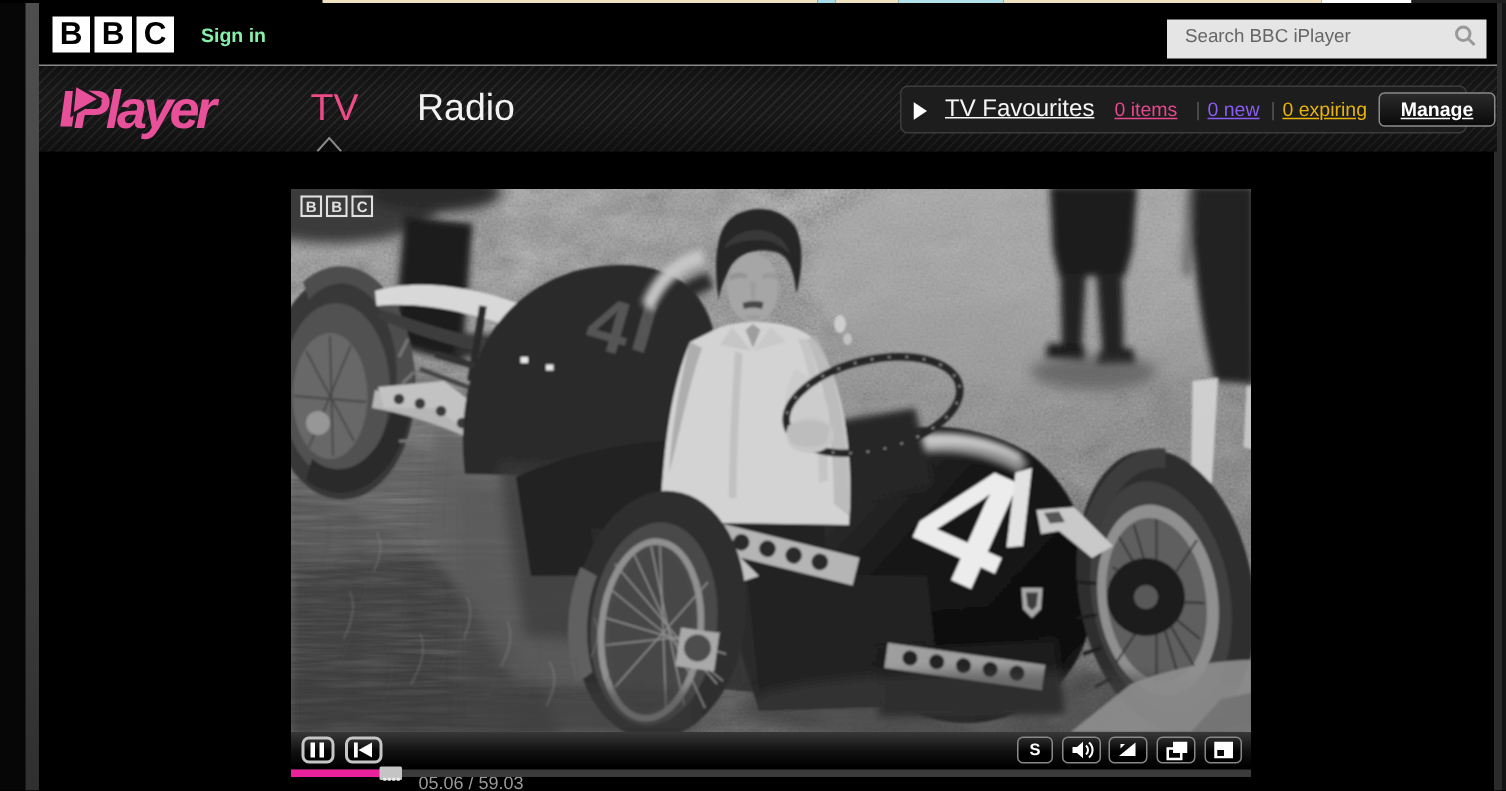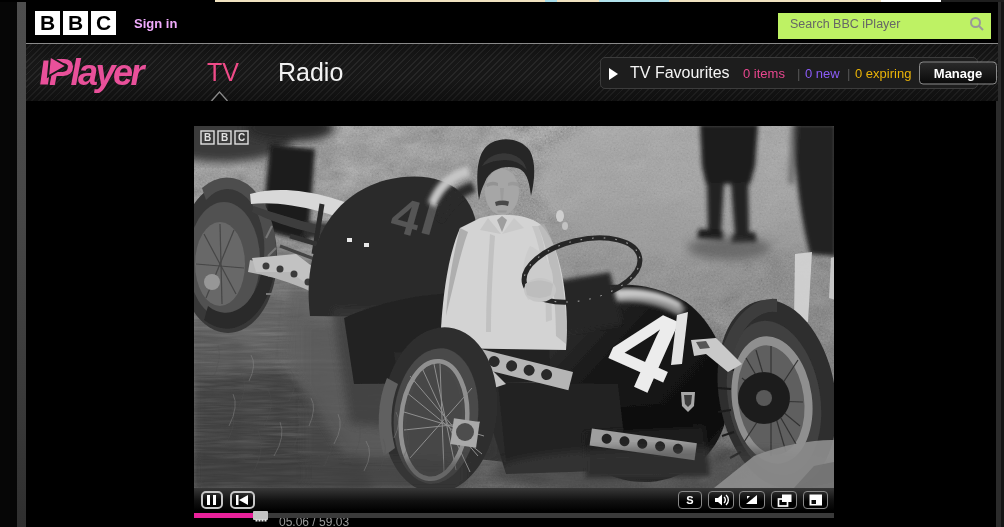--- a/index.html
+++ b/index.html
@@ -10,38 +10,38 @@
   #leftblack { left:0; top:0; width:17px; height:527px; background:#060606; }
   #leftgray  { left:17px; top:0; width:9px; height:527px;
     background:linear-gradient(#4e4e4e, #474747 40%, #3a3a3a 75%, #2f2f2f); }
   #rightstrip { left:996px; top:0; width:8px; height:527px; background:linear-gradient(90deg,#2b2b2b 0 5px,#141414 5px); }
   
   .tl { top:0; height:2px; }
   
   #topbar { left:26px; top:2px; width:972px; height:41px; background:#000; }
   .bbcblock { top:9px; width:25px; height:24px; background:#fff; color:#000;
     font-weight:bold; font-size:21px; text-align:center; line-height:24px; }
-  #signin { left:108px; top:14px; color:#f0abfc; font-weight:bold; font-size:13px; }
+  #signin { left:108px; top:14px; color:#86efac; font-weight:bold; font-size:13px; }
   #nav { left:418px; top:14px; color:#c8c8c8; font-size:13px; white-space:nowrap; }
   #nav .sep { color:#6a6a6a; padding:0 4.3px; }
-  #searchbox { left:752px; top:11px; width:213px; height:26px; background:#bef264; }
+  #searchbox { left:752px; top:11px; width:213px; height:26px; background:#e5e5e5; }
   #searchtext { left:12px; top:4px; color:#666; font-size:12.5px; }
   
   #divline { left:26px; top:43px; width:972px; height:1px; background:#8a8a8a; }
   
   #stripebar { left:26px; top:44px; width:972px; height:57px;
     background:repeating-linear-gradient(135deg, #171717 0px, #171717 3.3px, #262626 3.3px, #262626 4.5px); }
   #stripeshade { left:26px; top:44px; width:972px; height:57px;
     background:linear-gradient(rgba(0,0,0,0.25), rgba(0,0,0,0) 30%, rgba(0,0,0,0) 60%, rgba(0,0,0,0.35)); }
   #tvtab { left:207px; top:58px; color:#ef4b88; font-size:25px; }
   #radiotab { left:278px; top:58px; color:#f2f2f2; font-size:25px; }
   
   #fav { left:600px; top:57px; width:378px; height:32px; background:#1d1d1d;
     border:1px solid #3c3c3c; border-radius:5px; }
-  #fav .txt { position:absolute; top:50%; transform:translateY(-50%); white-space:nowrap; }
+  #fav .txt { position:absolute; top:50%; transform:translateY(-50%); white-space:nowrap;text-decoration:underline; }
   
   #photo { left:194px; top:126px; width:640px; height:362px; }
   
   #ctrlbar { left:194px; top:488px; width:640px; height:23px;
     background:linear-gradient(#383838, #111 55%, #000); }
   .pbtn { top:491px; height:18px; background:linear-gradient(#303030,#050505 55%,#000); border:2px solid #c6c6c6; border-radius:5px; }
   .rbtn { top:491px; height:18px; width:24px;
     background:linear-gradient(#2a2a2a, #000 60%); border:1px solid #888; border-radius:4px; }
   #time { left:279px; top:494px; color:#9a9a9a; font-size:12px;margin-top:21px; }
   #track { left:194px; top:513px; width:640px; height:5px; background:#3a3a3a; }

